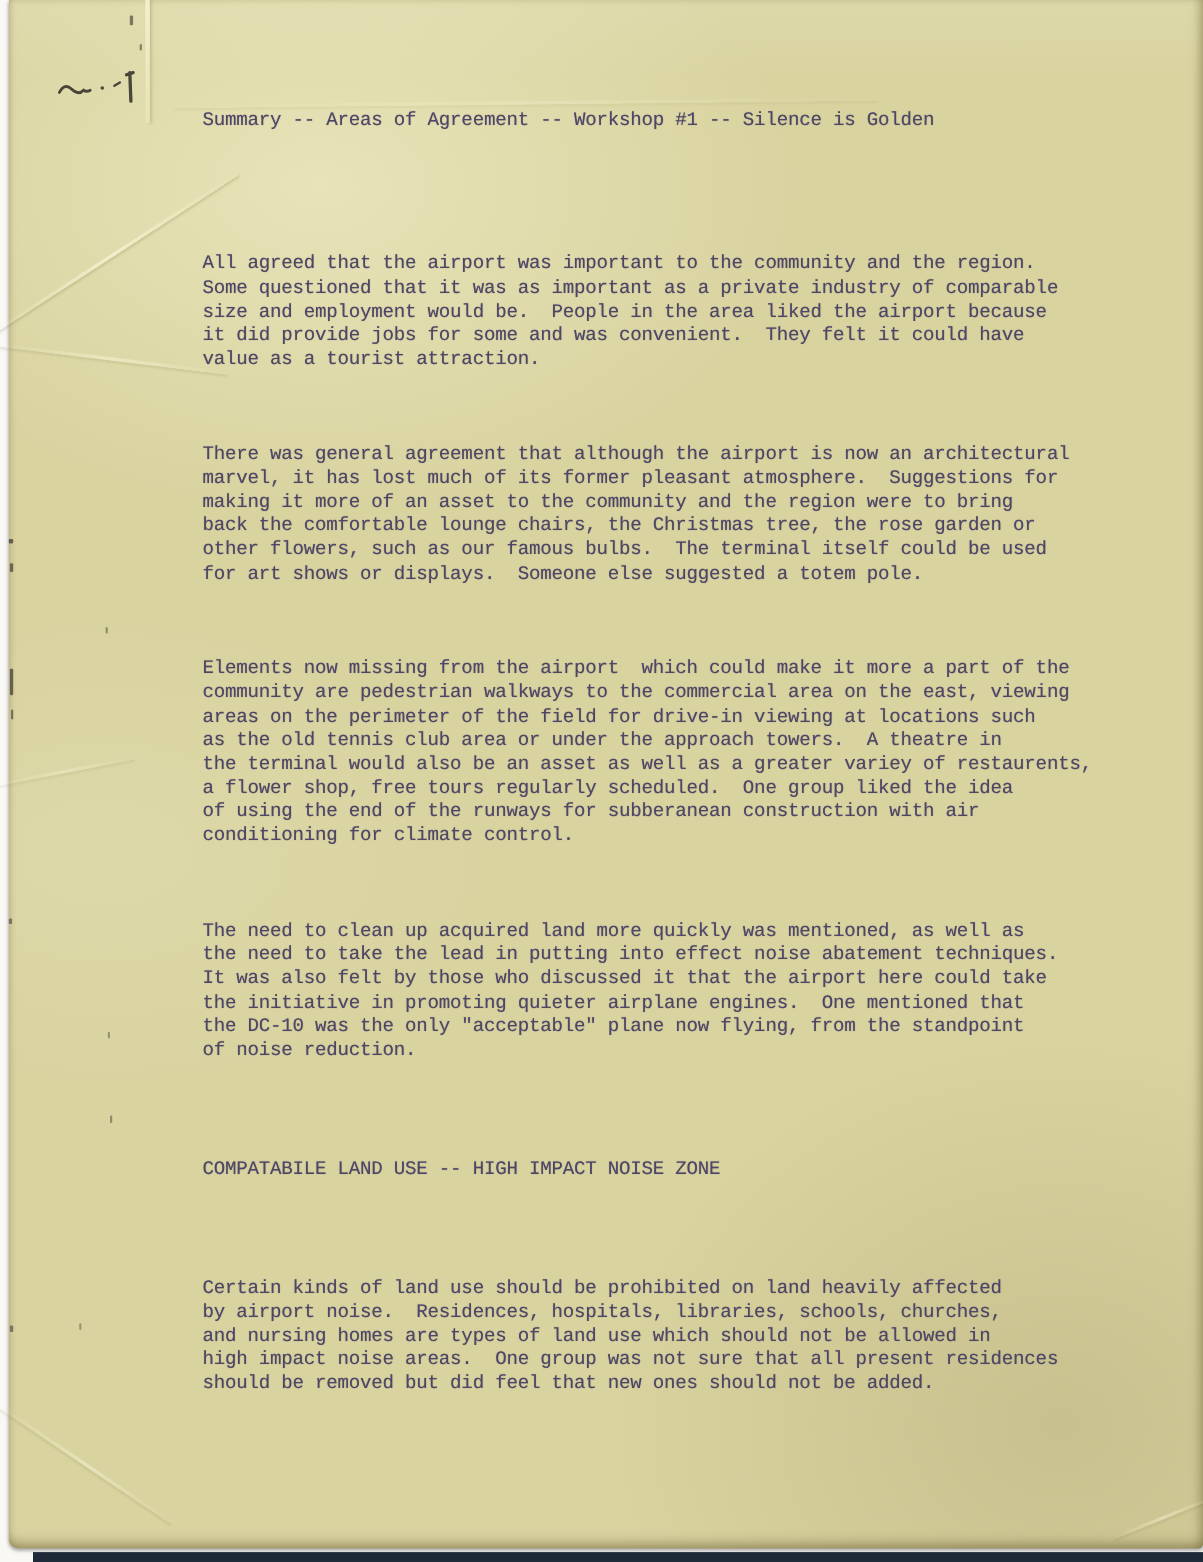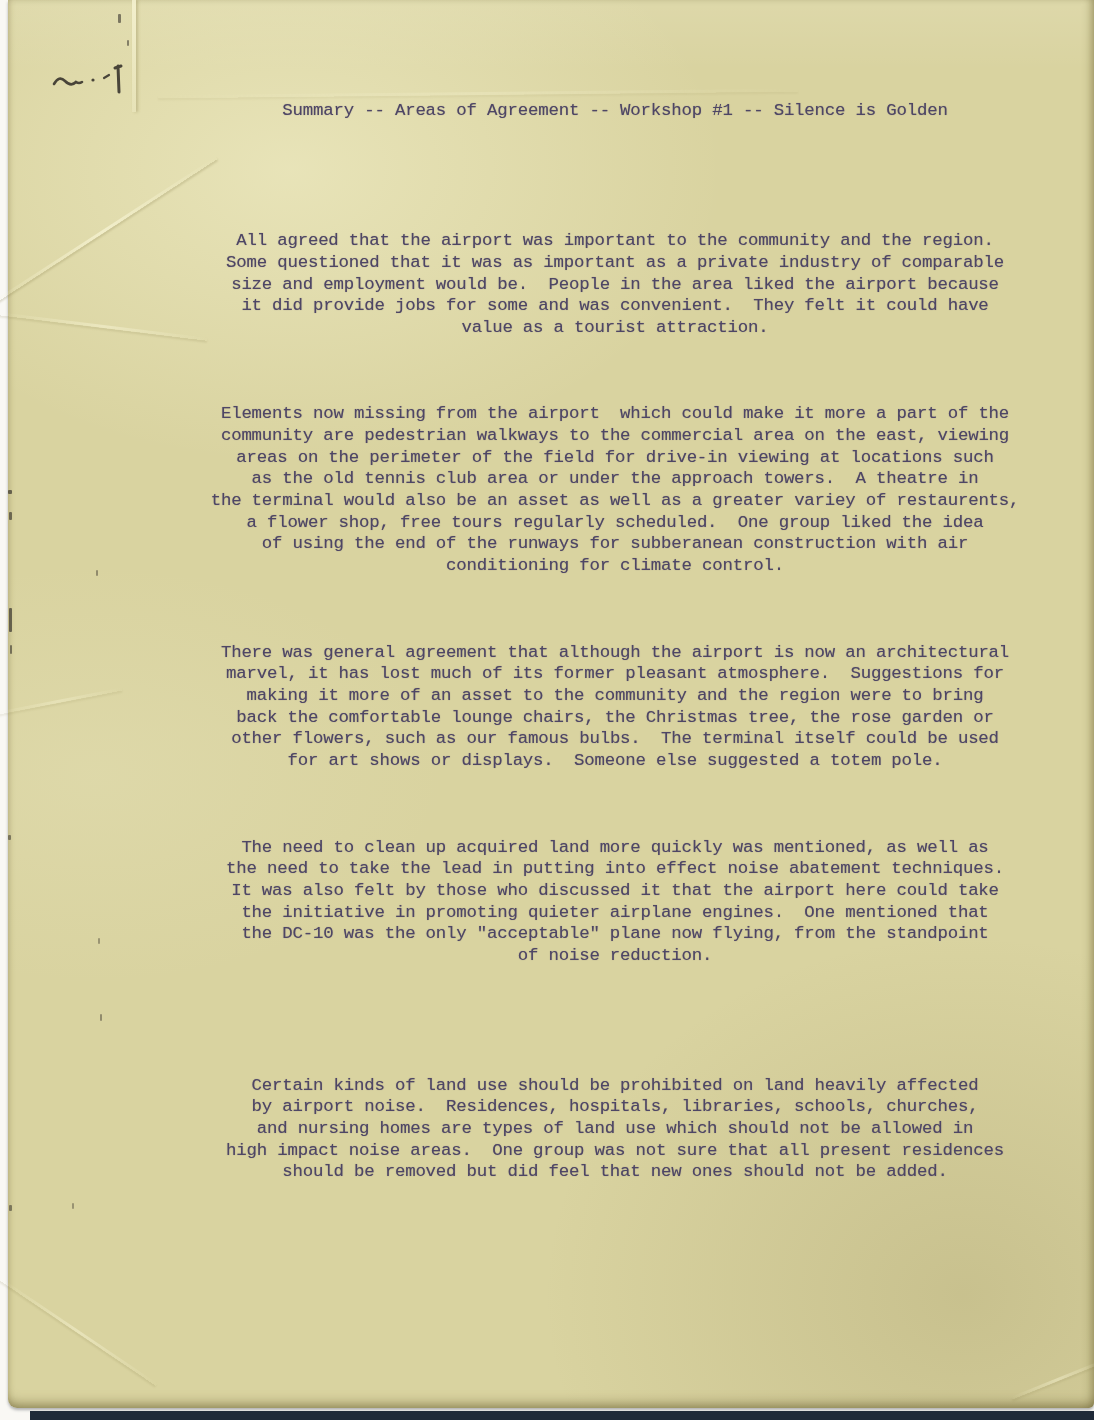--- a/index.html
+++ b/index.html
@@ -41,21 +41,21 @@
   .page-text{
     position:absolute;
     left:184px; top:57px; width:862px;
     color:var(--ink);
     font-size:17.4px;
     line-height:21.65px;
     letter-spacing:-0.2px;
     white-space:pre-wrap;
     text-shadow:0 0 1px rgba(78,70,101,.55);
   }
-  .block{margin:0 0 21.65px 0;text-align:center;}
+  .block{margin:0 0 21.65px 0;}
   .crease{position:absolute;pointer-events:none;}
   .crease-l{
     background:linear-gradient(90deg, rgba(245,242,208,0), rgba(247,244,212,.75), rgba(245,242,208,0));
     height:3px;
     box-shadow:0 2px 2px rgba(125,113,62,.22);
   }
   .crease-v{
     background:linear-gradient(180deg, rgba(247,244,212,.8), rgba(247,244,212,.25));
     box-shadow:2px 0 3px rgba(125,113,62,.3);
   }
@@ -99,41 +99,42 @@
 
 <div class="page-text">
   <div class="block">Summary -- Areas of Agreement -- Workshop #1 -- Silence is Golden</div>
 
 
   <div class="block">All agreed that the airport was important to the community and the region.
 Some questioned that it was as important as a private industry of comparable
 size and employment would be.  People in the area liked the airport because
 it did provide jobs for some and was convenient.  They felt it could have
 value as a tourist attraction.</div>
+  <div class="block">There was general agreement that although the airport is now an architectural
+marvel, it has lost much of its former pleasant atmosphere.  Suggestions for
+making it more of an asset to the community and the region were to bring
+back the comfortable lounge chairs, the Christmas tree, the rose garden or
+other flowers, such as our famous bulbs.  The terminal itself could be used
+for art shows or displays.  Someone else suggested a totem pole.</div>
   <div class="block">Elements now missing from the airport  which could make it more a part of the
 community are pedestrian walkways to the commercial area on the east, viewing
 areas on the perimeter of the field for drive-in viewing at locations such
 as the old tennis club area or under the approach towers.  A theatre in
 the terminal would also be an asset as well as a greater variey of restaurents,
 a flower shop, free tours regularly scheduled.  One group liked the idea
 of using the end of the runways for subberanean construction with air
 conditioning for climate control.</div>
-  <div class="block">There was general agreement that although the airport is now an architectural
-marvel, it has lost much of its former pleasant atmosphere.  Suggestions for
-making it more of an asset to the community and the region were to bring
-back the comfortable lounge chairs, the Christmas tree, the rose garden or
-other flowers, such as our famous bulbs.  The terminal itself could be used
-for art shows or displays.  Someone else suggested a totem pole.</div>
   <div class="block">The need to clean up acquired land more quickly was mentioned, as well as
 the need to take the lead in putting into effect noise abatement techniques.
 It was also felt by those who discussed it that the airport here could take
 the initiative in promoting quieter airplane engines.  One mentioned that
 the DC-10 was the only "acceptable" plane now flying, from the standpoint
 of noise reduction.</div>
 
+  <div class="block">COMPATABILE LAND USE -- HIGH IMPACT NOISE ZONE</div>
 
   <div class="block">Certain kinds of land use should be prohibited on land heavily affected
 by airport noise.  Residences, hospitals, libraries, schools, churches,
 and nursing homes are types of land use which should not be allowed in
 high impact noise areas.  One group was not sure that all present residences
 should be removed but did feel that new ones should not be added.</div>
   
   
   
   

